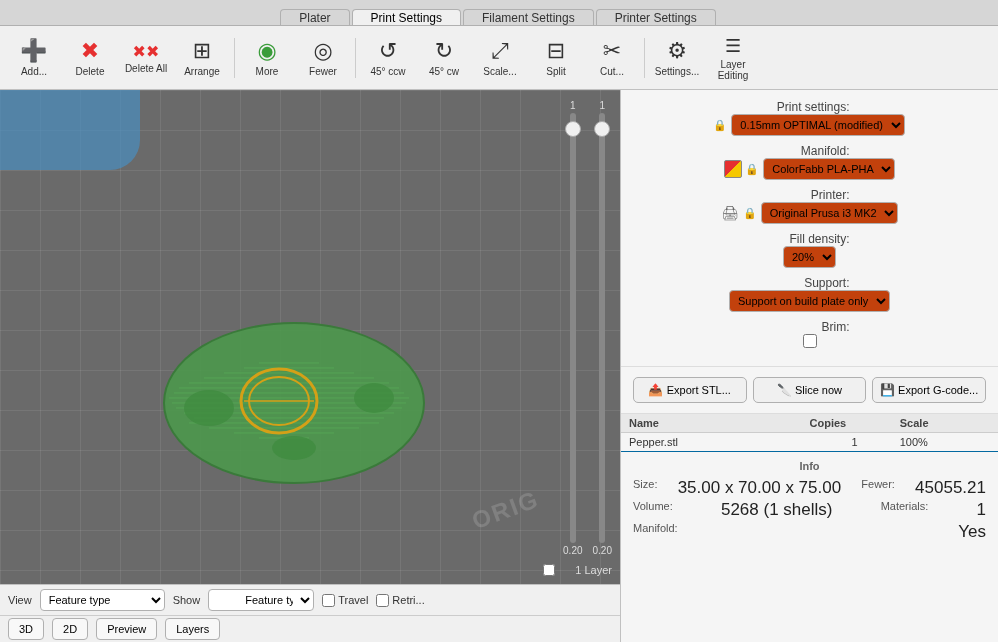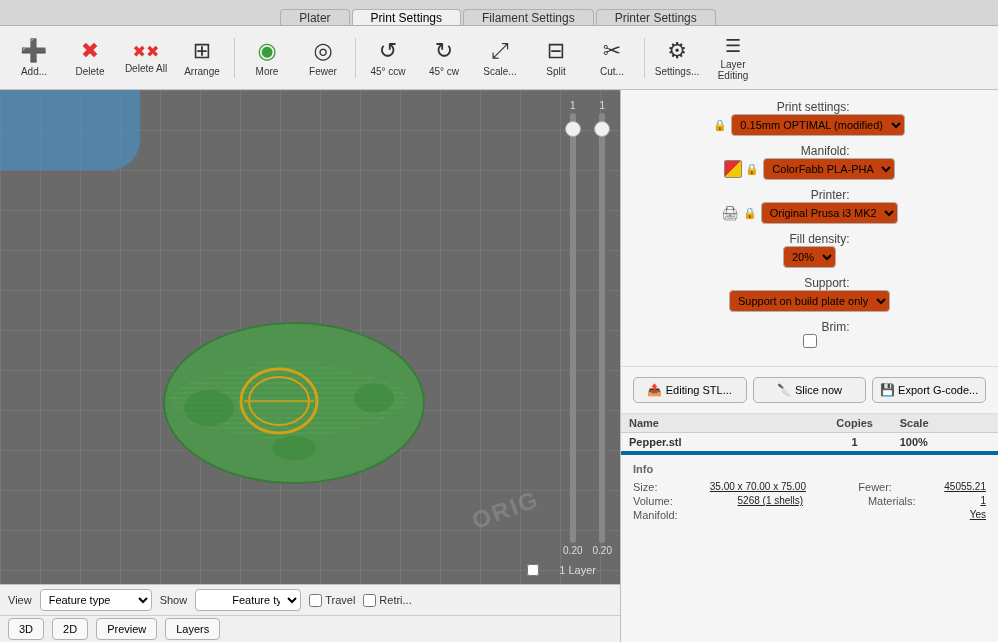--- a/index.html
+++ b/index.html
@@ -174,21 +174,21 @@
       font-size: 11px;
       border: 1px solid #b0b0b0;
       border-radius: 4px;
       background: white;
       padding: 0 4px;
       cursor: pointer;
       appearance: auto;
     }
 
     .feature-select {
-      width: 112px;
+      width: 125px;
     }
 
     .show-select {
       width: 106px;
       padding-left: 32px;
     }
 
     .check-label {
       display: flex;
       align-items: center;
@@ -302,77 +302,76 @@
       display: flex;
       align-items: center;
       justify-content: center;
       gap: 3px;
     }
     .btn-icon { font-size: 12px; }
 
     
     .object-list {
       flex: 0 0 auto;
-      border-bottom: 4px solid #0369a1;
+      border-bottom: 1px solid #0369a1;
     }
 
     .list-header {
       display: flex;
       background: #e8e8e8;
       border-bottom: 1px solid #ccc;
       padding: 3px 8px;
     }
 
     .list-header-col {
       font-size: 11px;
       font-weight: 600;
       color: #444;
     }
 
     .col-name { flex: 2; }
-    .col-copies { flex: 1; text-align: center; }
+    .col-copies { flex: 1; text-align: left; }
     .col-scale { flex: 1; }
 
     .list-row {
       display: flex;
       padding: 3px 8px;
-      font-weight: bold;
     }
 
     .list-cell {
       font-size: 11px;
       color: #333;
     }
 
     .cell-name { flex: 2; }
     .cell-copies { flex: 1; text-align: center; }
     .cell-scale { flex: 1; }
 
     
     .info-section {
       padding: 8px 12px;
       flex: 1;
+      text-align: center;
     }
 
     .info-header {
       font-size: 11px;
       font-weight: 600;
       color: #666;
       margin-bottom: 6px;
     }
 
     .info-key {
       font-size: 11px;
       color: #555;
     }
 
     .info-value {
-      font-size: 10px;
+      font-size: 17px;
       color: #222;
-      text-decoration: underline;
     }
 
     .info-wide {
       display: flex;
       justify-content: space-between;
       margin-bottom: 2px;
       gap: 9px;
     }
 
     
@@ -510,21 +509,21 @@
             <div style="display:flex; flex-direction:column; align-items:center; gap:2px;">
               <div style="font-size:10px; color:#ddd;">1</div>
               <div style="position:relative; width:6px; height:430px; background:#888; border-radius:3px;">
                 <div style="position:absolute; top:8px; left:50%; transform:translateX(-50%); width:16px; height:16px; background:#f0f0f0; border:1px solid #aaa; border-radius:50%; cursor:pointer;"></div>
               </div>
               <div style="font-size:10px; color:#ddd;">0.20</div>
             </div>
           </div>
         </div>
 
-        <div style="position:absolute; bottom:8px; right:24px; display:flex; align-items:center; gap:20px;">
+        <div style="position:absolute; bottom:8px; right:8px; display:flex; align-items:center; gap:20px;">
           <input type="checkbox" class="layer-checkbox" style="">
           <span style="font-size:11px; color:#ddd;">1 Layer</span>
         </div>
       </div>
     </div>
 
     <div class="bottom-controls">
       <div class="bottom-row1">
         <span class="label-text">View</span>
         <select class="select-control feature-select">
@@ -613,21 +612,21 @@
         <span class="setting-label">Brim:</span>
         <div class="setting-control">
           <input type="checkbox" class="brim-checkbox" style="">
         </div>
       </div>
     </div>
 
     <div class="action-buttons">
       <button class="action-btn">
         <span class="btn-icon">📤</span>
-        <span>Editing STL...</span>
+        <span>Export STL...</span>
       </button>
       <button class="action-btn">
         <span class="btn-icon">🔪</span>
         <span>Slice now</span>
       </button>
       <button class="action-btn">
         <span class="btn-icon">💾</span>
         <span>Export G-code...</span>
       </button>
     </div>

